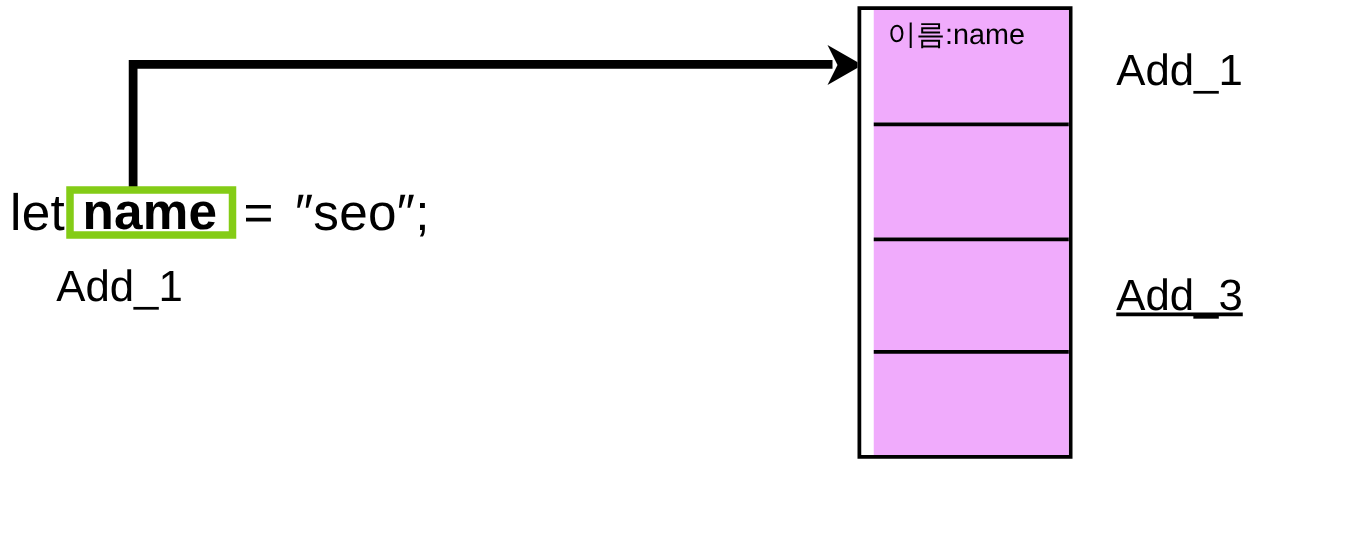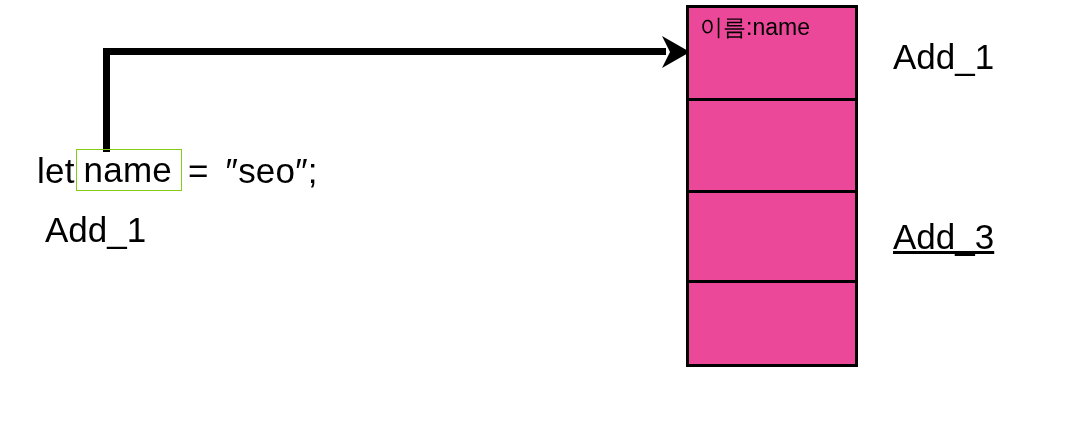--- a/index.html
+++ b/index.html
@@ -15,42 +15,43 @@
     position: relative;
     width: 1082px;
     height: 447px;
     background: #ffffff;
     overflow: hidden;
   }
 
   
   .code-line {
     position: absolute;
-    left: 37px;
+    left: 8px;
     top: 148px;
     height: 44px;
     display: flex;
     align-items: center;
     white-space: nowrap;
-    font-size: 35px;
+    font-size: 41px;
     line-height: 1;
     letter-spacing: 0.2px;
   }
   .code-kw {
     padding-right: 1px;
   }
   .code-var-box {
-    border: 1px solid #84cc16;
+    border: 6px solid #84cc16;
     padding: 1px 9px 3px 7px;
     margin: 0 1px 0 0;
     line-height: 1;
     box-sizing: border-box;
     height: 42px;
     display: flex;
     align-items: center;
+    font-weight: bold;
   }
   .code-eq {
     padding-left: 5px;
   }
   .code-val {
     padding-left: 17px;
   }
 
   .code-addr {
     position: absolute;
@@ -80,21 +81,22 @@
     height: 362px;
     box-sizing: border-box;
     border: 3px solid #000000;
     background: #ffffff;
     display: flex;
     flex-direction: column;
   }
   .mem-cell {
     box-sizing: border-box;
     position: relative;
-    background: #ec4899;
+    background: #f0abfc;
+    margin-left: 10px;
   }
   .mem-cell + .mem-cell {
     border-top: 3px solid #000000;
   }
   .mem-cell-1 { height: 90px; }
   .mem-cell-2 { height: 92px; }
   .mem-cell-3 { height: 90px; }
   .mem-cell-4 { flex: 1 1 auto; }
 
   .mem-cell-content {

